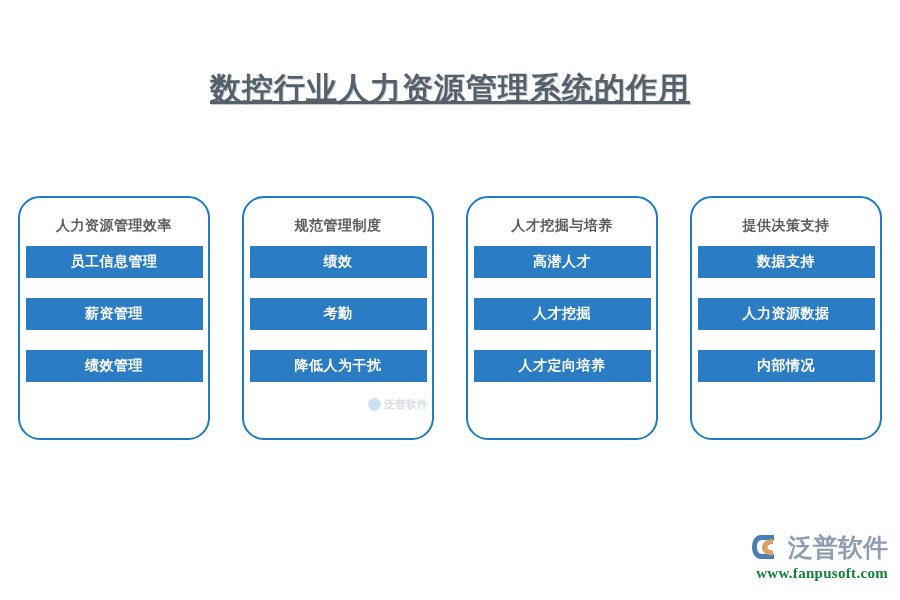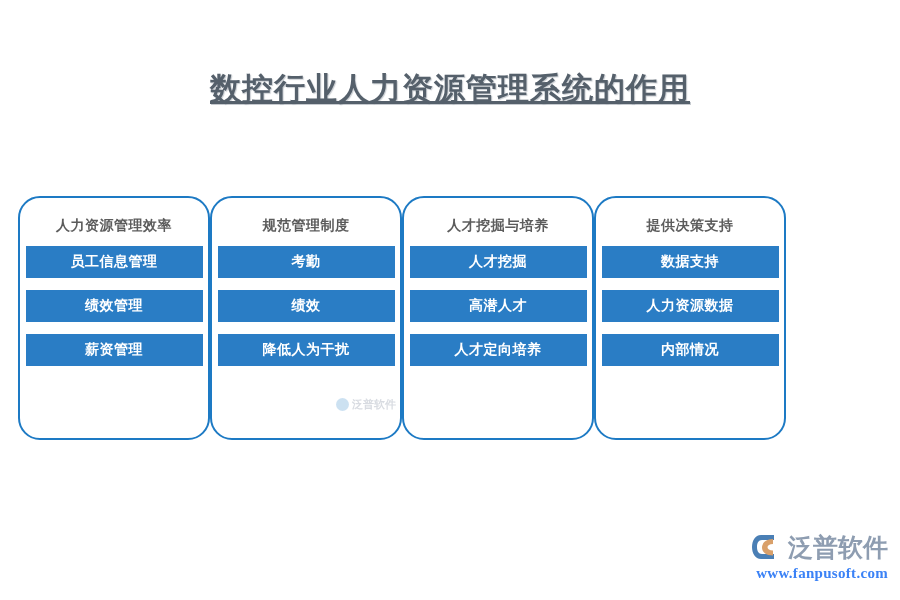--- a/index.html
+++ b/index.html
@@ -37,25 +37,25 @@
     text-shadow: 1px 1px 1px rgba(130,140,150,0.45);
     white-space: nowrap;
     text-decoration: underline;
   }
 
   
   .columns {
     position: absolute;
     left: 18px;
     top: 196px;
-    width: 800px;
+    width: 864px;
     height: 244px;
     display: flex;
     flex-direction: row;
-    justify-content: flex-start;
+    justify-content: space-between;
   }
 
   .card {
     position: relative;
     box-sizing: border-box;
     width: 192px;
     height: 244px;
     border: 2px solid #1d7ac4;
     border-radius: 22px;
     background: #ffffff;
@@ -76,21 +76,21 @@
     height: 20px;
     white-space: nowrap;
   }
 
   .card-items {
     margin-top: 11px;
     width: 100%;
     display: flex;
     flex-direction: column;
     align-items: center;
-    gap: 12px;
+    gap: 20px;
   }
 
   .bar {
     box-sizing: border-box;
     width: 177px;
     height: 32px;
     background: #2a7dc5;
     color: #ffffff;
     font-family: "Liberation Sans", "DejaVu Sans", sans-serif;
     font-size: 14px;
@@ -153,62 +153,62 @@
     color: #8e9db1;
     letter-spacing: 0px;
     line-height: 30px;
     white-space: nowrap;
   }
   .logo-url {
     text-align: right;
     font-family: "Liberation Serif", "DejaVu Serif", serif;
     font-size: 15px;
     font-weight: 700;
-    color: #3b82f6;
+    color: #15803d;
     letter-spacing: 0.3px;
     margin-top: 1px;
     white-space: nowrap;
   }
 </style>
 </head>
 <body>
 
 <div id="page">
 
   <div class="page-title">数控行业人力资源管理系统的作用</div>
 
   <div class="columns">
 
     <div class="card">
       <div class="card-header">人力资源管理效率</div>
       <div class="card-items">
         <div class="bar">员工信息管理</div>
+        <div class="bar">薪资管理</div>
         <div class="bar">绩效管理</div>
-        <div class="bar">薪资管理</div>
       </div>
     </div>
 
     <div class="card">
       <div class="card-header">规范管理制度</div>
       <div class="card-items">
+        <div class="bar">绩效</div>
         <div class="bar">考勤</div>
-        <div class="bar">绩效</div>
         <div class="bar">降低人为干扰</div>
       </div>
       <div class="card-watermark">
         <span class="wm-mark"></span>
         <span class="wm-text">泛普软件</span>
       </div>
     </div>
 
     <div class="card">
       <div class="card-header">人才挖掘与培养</div>
       <div class="card-items">
+        <div class="bar">高潜人才</div>
         <div class="bar">人才挖掘</div>
-        <div class="bar">高潜人才</div>
         <div class="bar">人才定向培养</div>
       </div>
     </div>
 
     <div class="card">
       <div class="card-header">提供决策支持</div>
       <div class="card-items">
         <div class="bar">数据支持</div>
         <div class="bar">人力资源数据</div>
         <div class="bar">内部情况</div>

